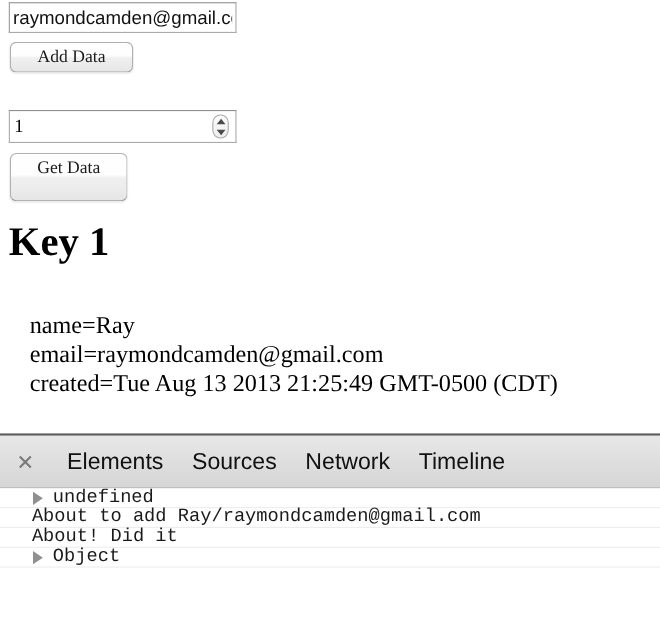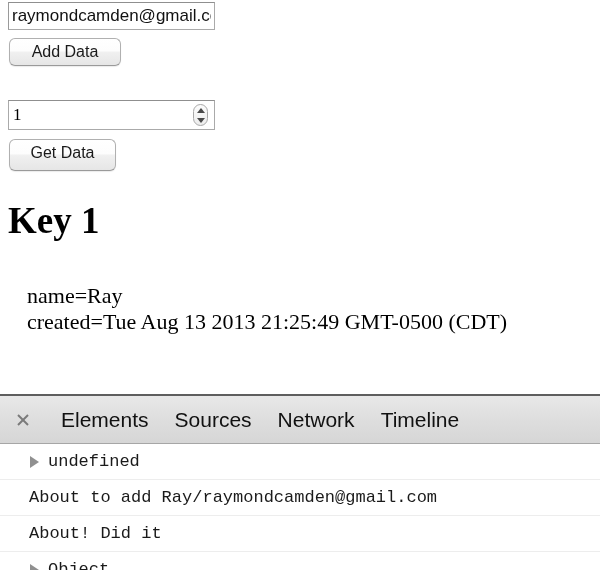--- a/index.html
+++ b/index.html
@@ -43,21 +43,21 @@
     line-height: 26px;
     color: #111111;
     padding: 0 3px;
     outline: none;
     border-radius: 0;
   }
 
   .push-button {
     position: absolute;
     box-sizing: border-box;
-    font-family: Liberation Sans, sans-serif;
+    font-family: Liberation Serif, serif;
     font-size: 16px;
     color: #1a1a1a;
     background: linear-gradient(to bottom, #ffffff 0%, #fdfdfd 45%, #f0f0f0 52%, #e6e6e6 100%);
     border: 1px solid #b0b0b0;
     border-bottom-color: #9a9a9a;
     border-radius: 6px;
     padding: 2px 10px 3px 10px;
     text-align: center;
     box-shadow: 0 1px 0 rgba(255,255,255,0.85) inset, 0 1px 1px rgba(0,0,0,0.08);
     cursor: default;
@@ -67,21 +67,21 @@
     left: 9px;
     top: 38px;
     width: 112px;
     height: 28px;
     line-height: 22px;
   }
   #get-data-button {
     left: 9px;
     top: 139px;
     width: 107px;
-    height: 32px;
+    height: 44px;
     line-height: 22px;
   }
 
   .number-input-wrap {
     position: absolute;
     left: 8px;
     top: 100px;
     width: 207px;
     height: 30px;
     box-sizing: border-box;
@@ -202,21 +202,21 @@
   }
   #console-gutter {
     position: absolute;
     left: 0; top: 0;
     width: 26px;
     height: 100%;
     background: #ffffff;
   }
   .console-row {
     position: relative;
-    height: 36px;
+    height: 18px;
     box-sizing: border-box;
     border-bottom: 1px solid #ededed;
     display: flex;
     align-items: center;
     padding-left: 30px;
     font-family: "Liberation Mono", "DejaVu Sans Mono", monospace;
     font-size: 17px;
     color: #1a1a1a;
     white-space: nowrap;
   }
@@ -249,20 +249,21 @@
       <span class="arrow down"></span>
     </div>
   </div>
 
   <div class="push-button" id="get-data-button">Get Data</div>
 
   <h1 id="key-heading">Key 1</h1>
 
   <div id="detail-block">
     <span class="detail-line">name=Ray</span>
+    <span class="detail-line">email=raymondcamden@gmail.com</span>
     <span class="detail-line">created=Tue Aug 13 2013 21:25:49 GMT-0500 (CDT)</span>
   </div>
 
 </div>
 
 <div id="devtools">
 
   <div id="devtools-toolbar">
     <div id="close-devtools">
       <svg width="16" height="16" viewBox="0 0 16 16" aria-hidden="true">

